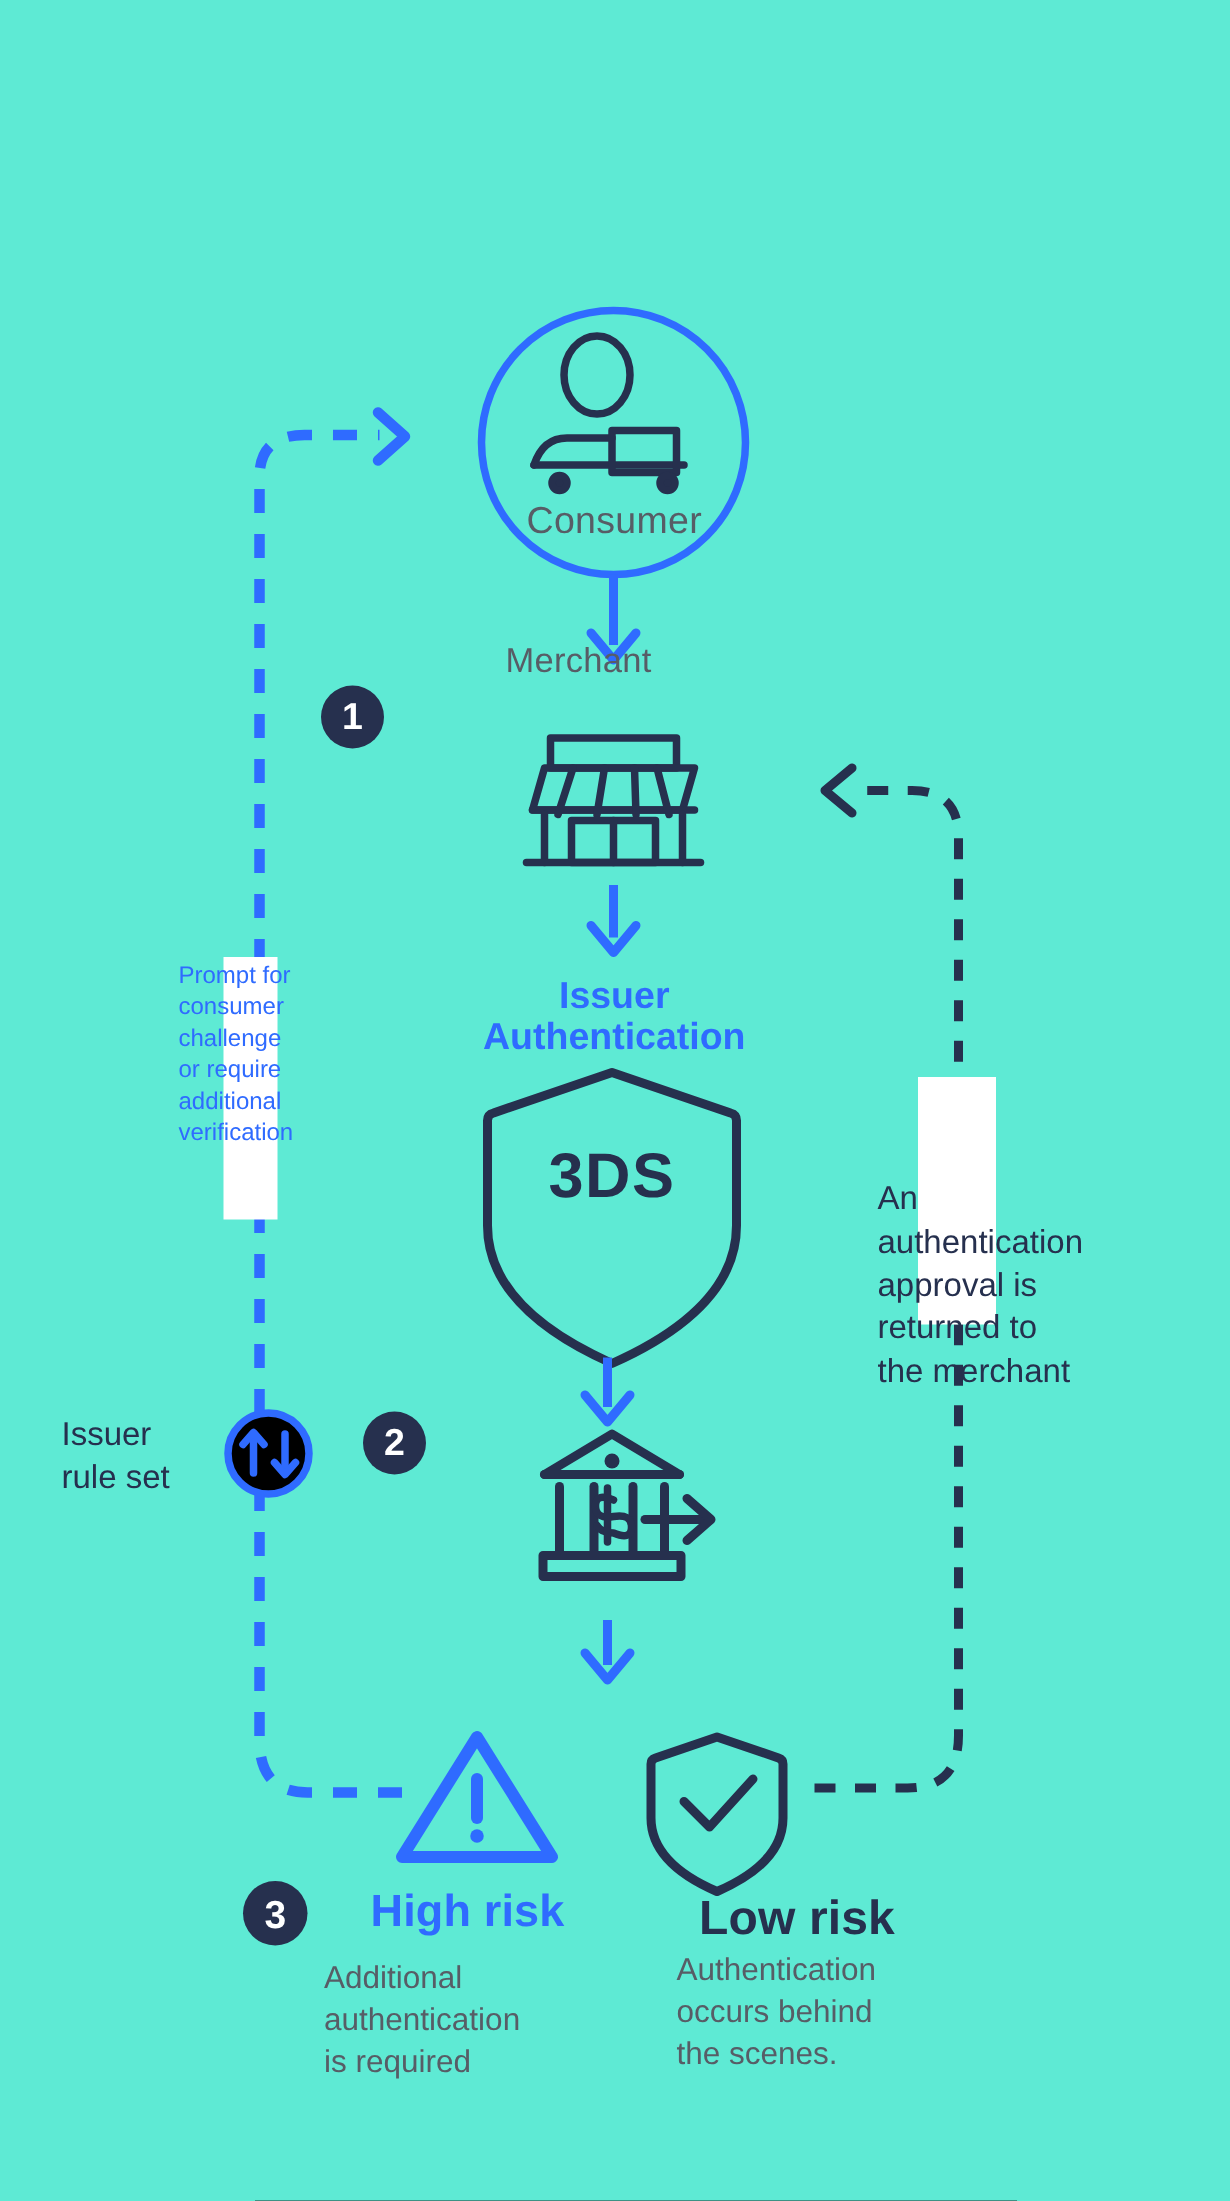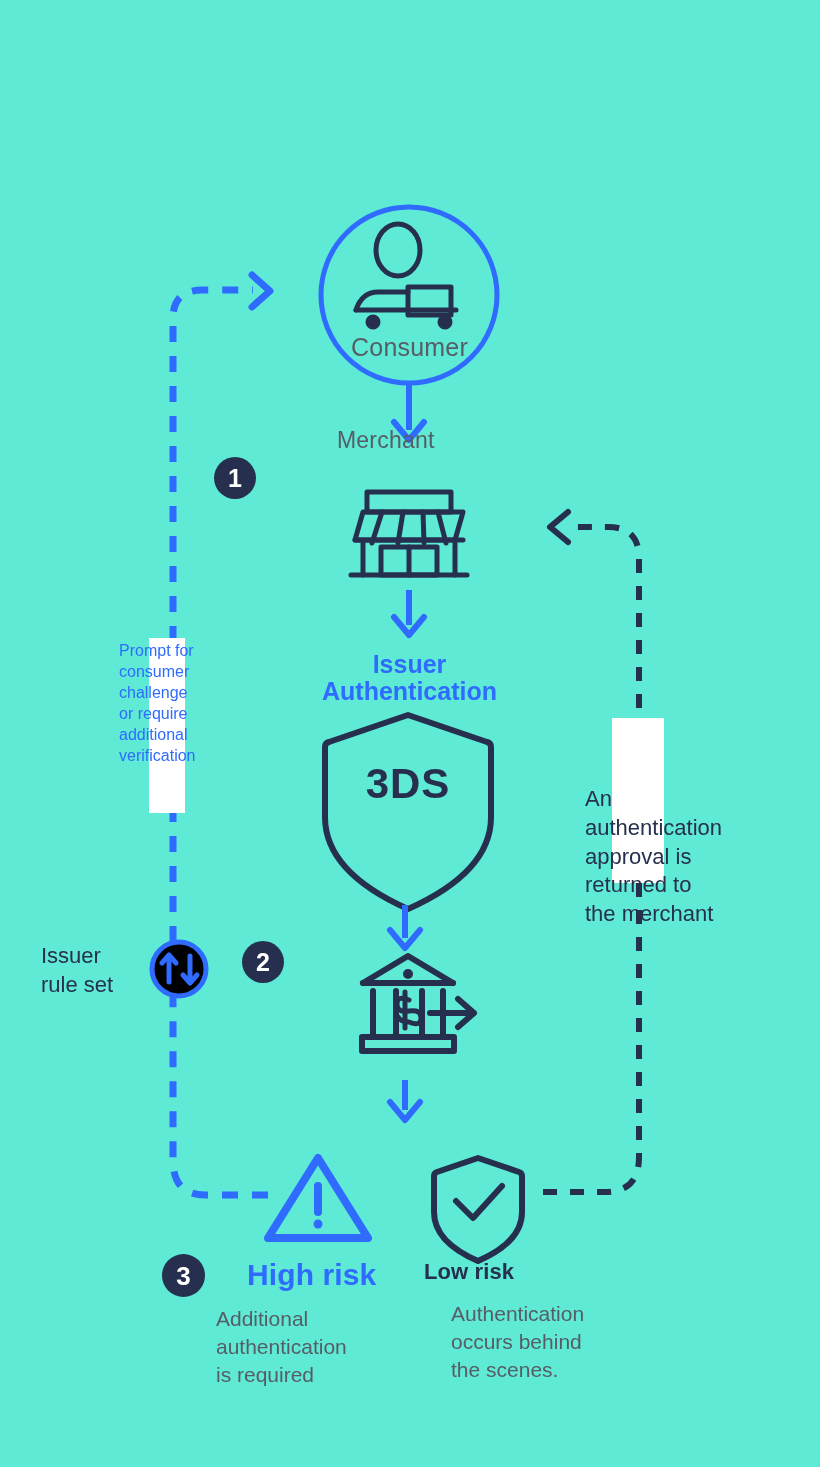--- a/index.html
+++ b/index.html
@@ -15,21 +15,21 @@
               font-size:25px;font-weight:bold;display:flex;align-items:center;justify-content:center;line-height:1;}
   .b1{left:214px;top:457px;}
   .b2{left:242px;top:941px;}
   .b3{left:162px;top:1254px;width:43px;height:43px;font-size:26px;}
   .cap1{left:214px;top:508px;width:120px;font-size:22px;color:#26304e;line-height:1.32;}
   .cap2{left:242px;top:991px;width:110px;font-size:22px;color:#26304e;line-height:1.32;}
   .prompt-txt{left:119px;top:641px;width:140px;font-size:16px;color:#2f6bff;line-height:1.31;z-index:5;}
   .approval-txt{left:585px;top:757px;width:170px;font-size:22px;color:#26304e;line-height:1.31;z-index:5;margin-top:28px;}
   .issuer-txt{left:41px;top:942px;width:112px;font-size:22px;color:#26304e;line-height:1.31;text-align:left;}
   .h-high{left:215px;top:1257px;font-size:30px;font-weight:bold;color:#2f6bff;letter-spacing:.1px;margin-left:32px;}
-  .h-low{left:424px;top:1259px;font-size:22px;font-weight:bold;color:#26304e;letter-spacing:.1px;}
+  .h-low{left:466px;top:1259px;font-size:32px;font-weight:bold;color:#26304e;letter-spacing:.1px;}
   .d-high{left:216px;top:1305px;width:200px;font-size:21px;color:#575d66;line-height:1.33;}
   .d-low{left:451px;top:1300px;width:185px;font-size:21px;color:#575d66;line-height:1.33;}
   .whitebox{position:absolute;background:#fff;z-index:3;}
   .wb-left{left:149px;top:638px;width:36px;height:175px;}
   .wb-right{left:612px;top:718px;width:52px;height:165px;}
   .s3ds{position:absolute;left:310px;top:760px;width:196px;text-align:center;font-size:42px;font-weight:bold;color:#26304e;letter-spacing:1px;}
 </style>
 </head>
 <body>
 

